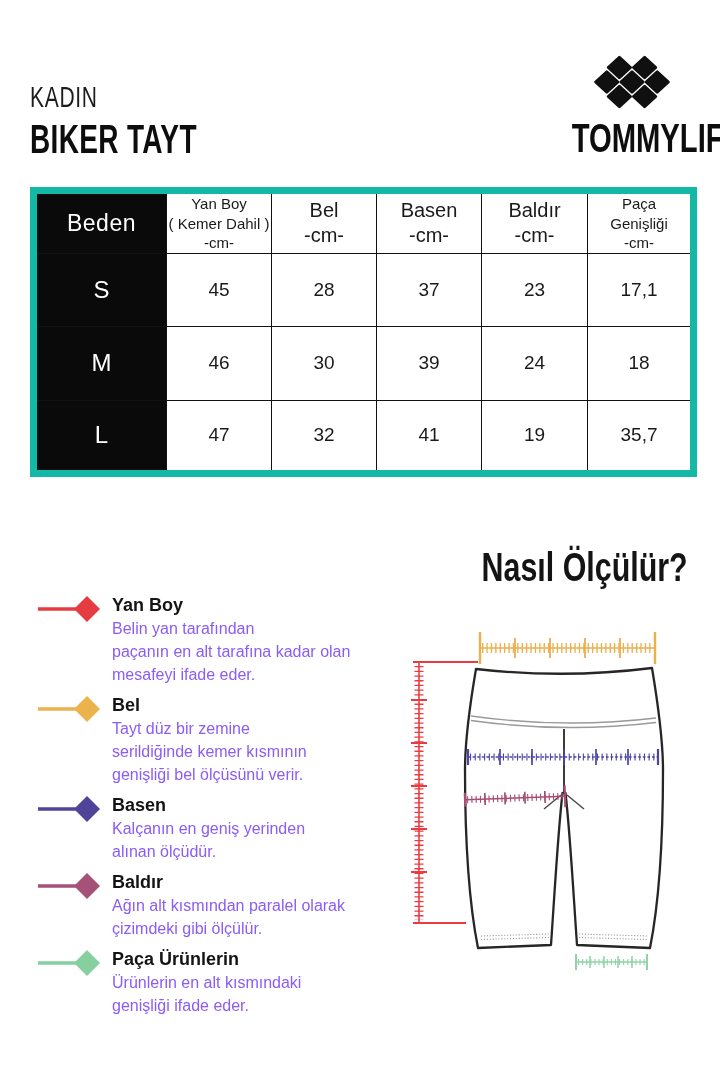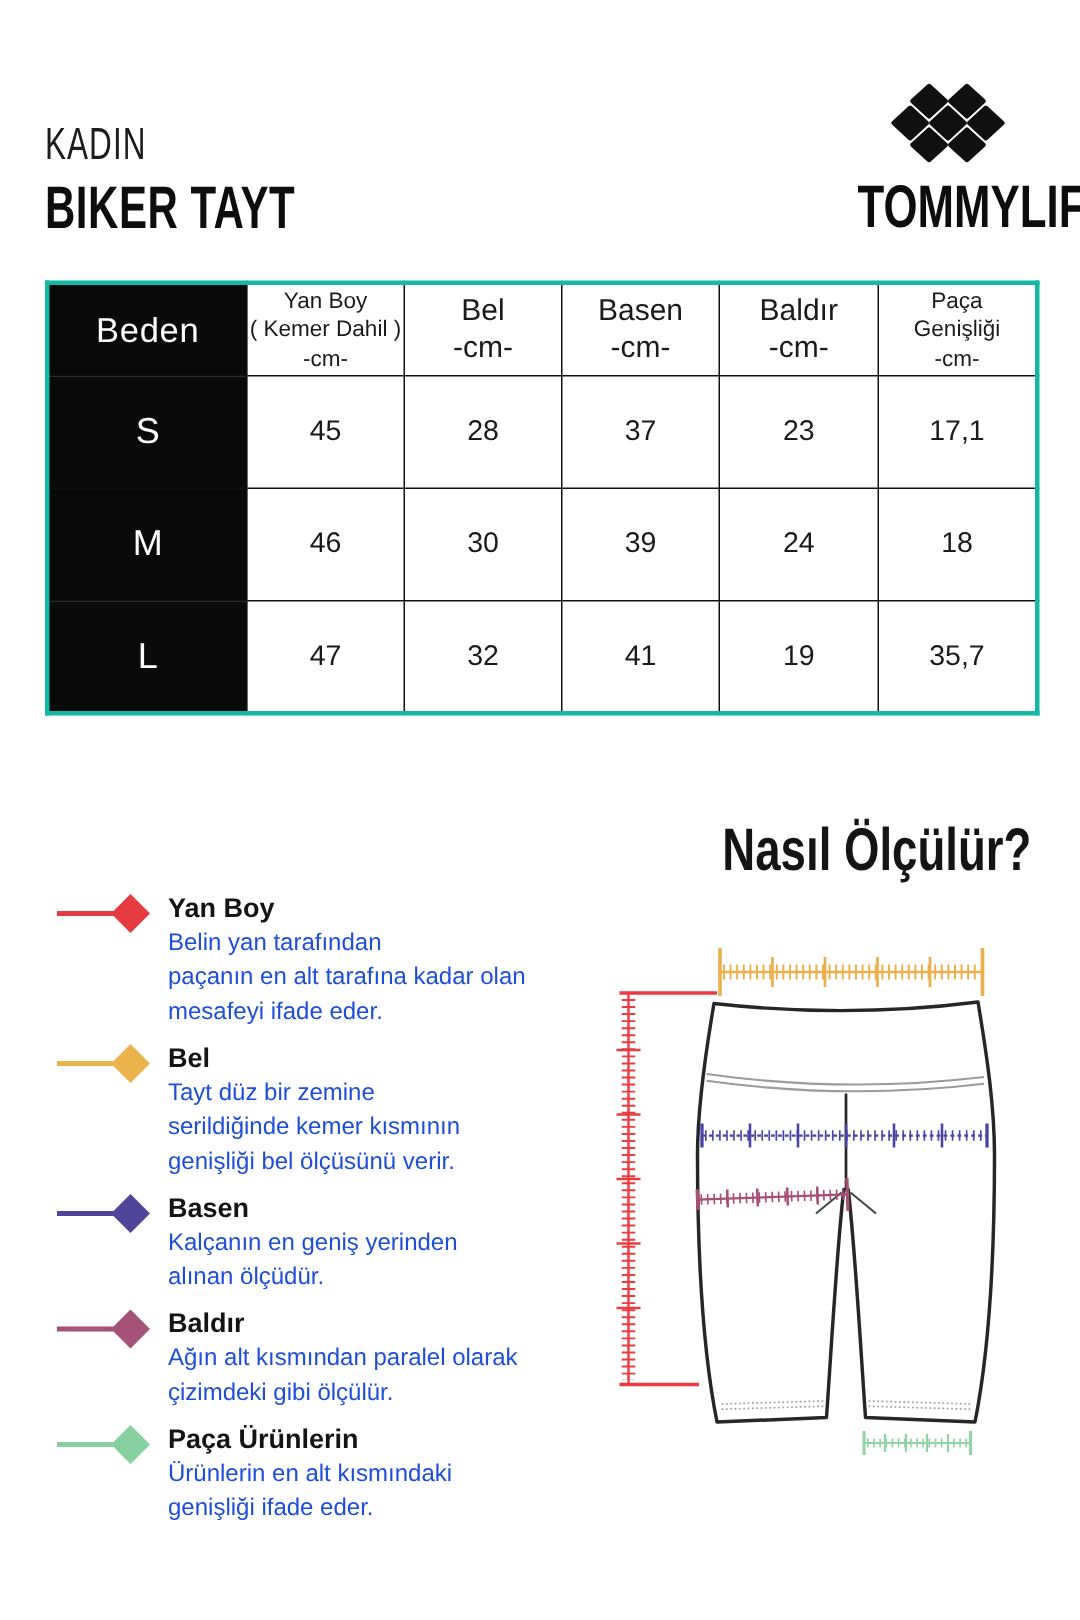--- a/index.html
+++ b/index.html
@@ -27,21 +27,21 @@
   .brand-right svg { display:block; margin:0 auto; }
   .brand-right .brand-name{
     display:inline-block; margin-top:2px; font-size:40px; font-weight:700;
     transform:scaleX(0.73); transform-origin:center; color:#0d0d0d; white-space:nowrap;
   }
 
   
   table.size-table{
     position:absolute; left:30px; top:187px; width:660px; height:290px;
     border-collapse:collapse; table-layout:fixed;
-    border:3px solid #14b8a6;
+    border:7px solid #14b8a6;
   }
   .size-table th, .size-table td{
     border:1px solid #111; text-align:center; vertical-align:middle;
     font-weight:400; color:#1a1a1a; background:#fff; padding:0;
   }
   .size-table thead tr { height:62px; }
   .size-table tbody tr { height:57px; }
   .size-table .col-size{ background:#0a0a0a; color:#ffffff; }
   .size-table th.head-main{ font-size:23px; letter-spacing:0.5px; }
   .size-table th.hdr{ white-space:pre-line; font-size:20px; line-height:1.25; }
@@ -53,21 +53,21 @@
   .measure-title{ position:absolute; left:0; top:545px; width:720px; text-align:right; }
   .measure-title span{
     display:inline-block; font-size:40px; font-weight:700; color:#141414;
     transform:scaleX(0.76); transform-origin:center;
   }
 
   .legend{ position:absolute; left:36px; top:594px; width:372px; }
   .legend-item{ display:flex; align-items:flex-start; margin-bottom:8px; }
   .legend-icon{ flex:0 0 66px; width:66px; height:32px; margin-top:-1px; margin-right:10px; }
   .legend-label{ font-size:18px; font-weight:700; color:#141414; line-height:22px; }
-  .legend-desc{ font-size:16px; color:#1d4ed8; line-height:23px; white-space:pre-line; margin-top:1px; }
+  .legend-desc{ font-size:16px; color:#8b5cf6; line-height:23px; white-space:pre-line; margin-top:1px; }
 
   
   .diagram{ position:absolute; left:398px; top:612px; width:312px; height:400px; }
 </style>
 </head>
 <body>
 
 <div class="page">
 
   <div class="brand-left">

